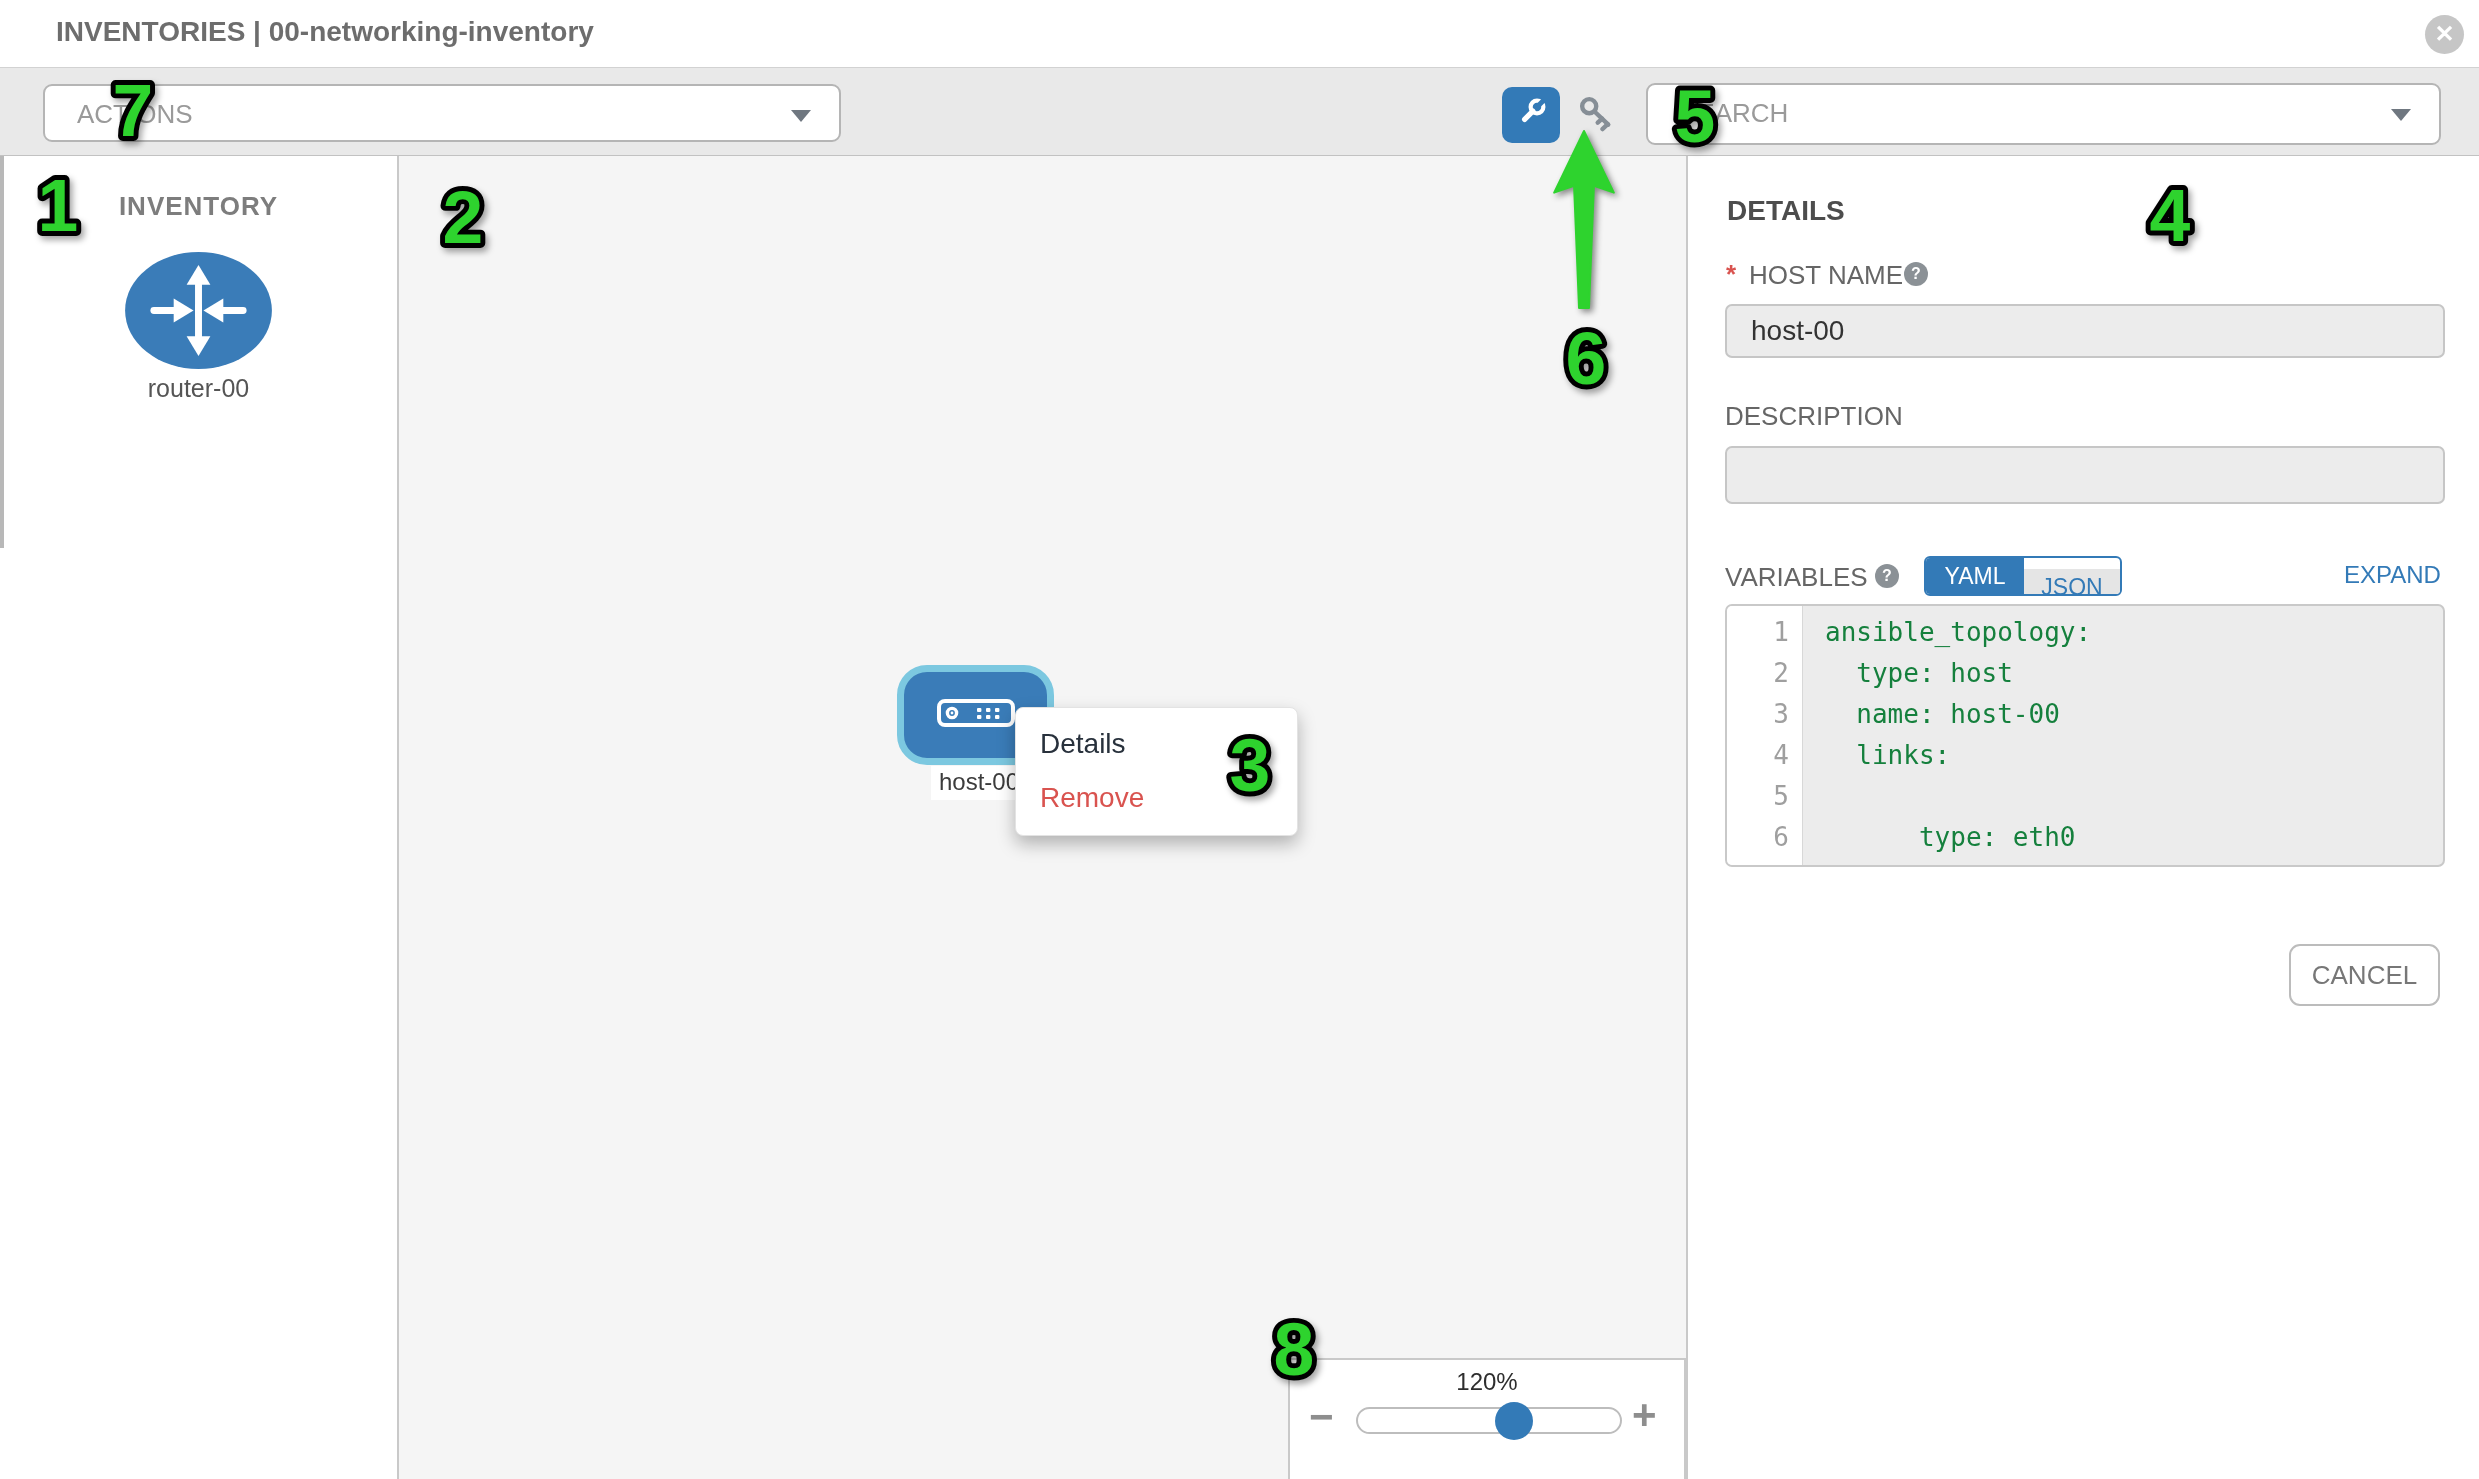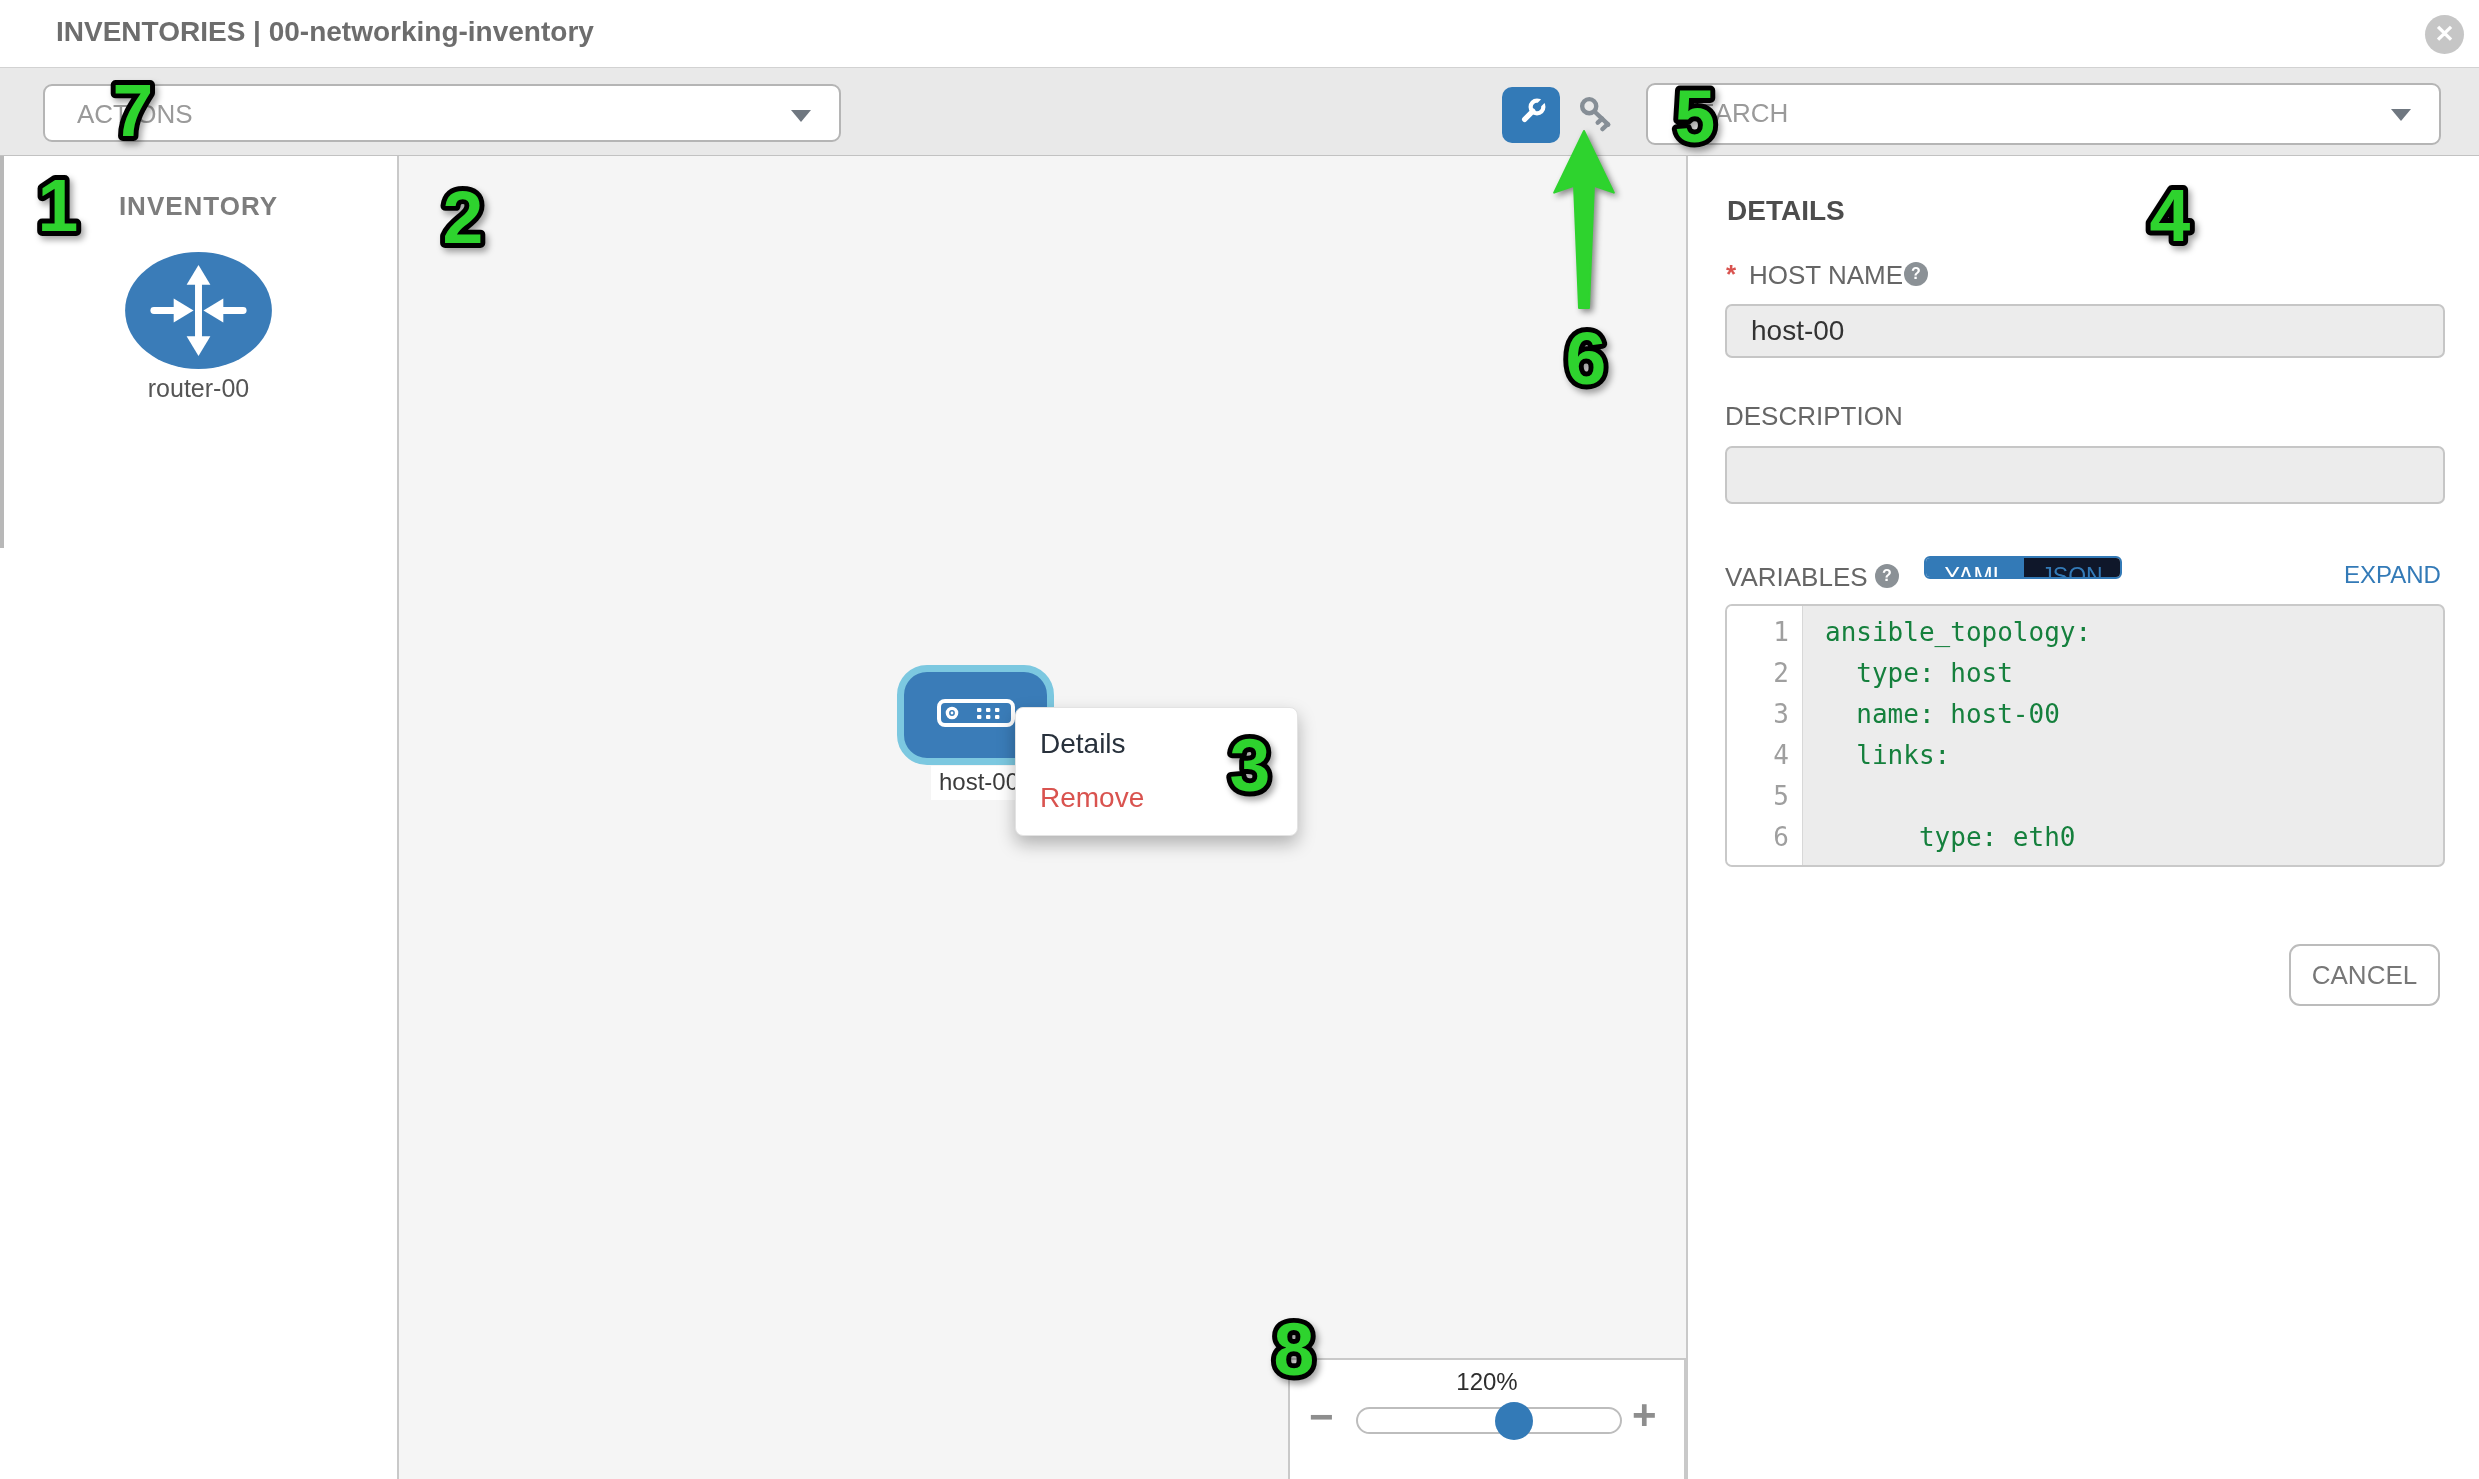--- a/index.html
+++ b/index.html
@@ -55,24 +55,24 @@
   
   .details-panel { position:absolute; left:1690px; top:156px; width:790px; height:1323px; background:#fff; }
   .details-title { position:absolute; left:1727px; top:195px; font-size:28px; font-weight:bold; color:#4d4d4d; }
   .field-label { position:absolute; font-size:26px; color:#666; }
   .req-star { position:absolute; left:1726px; top:259px; font-size:26px; font-weight:bold; color:#d9534f; }
   .help-icon { position:absolute; width:24px; height:24px; border-radius:50%; background:#8b9196; color:#fff;
     font-size:16px; font-weight:bold; text-align:center; line-height:24px; cursor:pointer; }
   .text-input { position:absolute; left:1725px; width:720px; background:#ececec; border:2px solid #c6c6c6;
     border-radius:7px; font-size:28px; color:#333; padding-left:24px; font-family:"Liberation Sans", sans-serif; }
   
-  .toggle-group { position:absolute; left:1924px; top:556px; height:23px; display:flex; border:2px solid #337ab7; border-radius:6px; overflow:hidden; }
+  .toggle-group { position:absolute; left:1924px; top:556px; height:40px; display:flex; border:2px solid #337ab7; border-radius:6px; overflow:hidden; }
   .toggle-btn { height:36px; line-height:36px; font-size:23px; text-align:center; cursor:pointer; }
   .toggle-yaml { width:98px; background:#337ab7; color:#fff; }
-  .toggle-json { width:96px; background:#0f172a; color:#337ab7; }
+  .toggle-json { width:96px; background:#e5e5e5; color:#337ab7;margin-top:11px; }
   .expand-link { position:absolute; left:2344px; top:561px; font-size:24px; color:#337ab7; cursor:pointer; }
   
   .code-editor { position:absolute; left:1725px; top:604px; width:720px; height:263px; background:#ececec;
     border:2px solid #c9c9c9; border-radius:7px; overflow:hidden; }
   .code-gutter-bg { position:absolute; left:0; top:0; width:76px; height:100%; background:#fff; border-right:1px solid #d8d8d8; }
   .code-row { position:relative; height:41px; display:flex; font-family:"DejaVu Sans Mono", monospace; font-size:26px; line-height:41px; }
   .code-ln { width:76px; flex:0 0 76px; text-align:right; padding-right:14px; color:#9f9f9f; }
   .code-ct { padding-left:22px; white-space:pre; color:#15803d; }
   .cancel-btn { position:absolute; left:2289px; top:944px; width:151px; height:62px; background:#fff;
     border:2px solid #bcbcbc; border-radius:11px; font-size:26px; color:#777; text-align:center; line-height:58px; cursor:pointer; }

